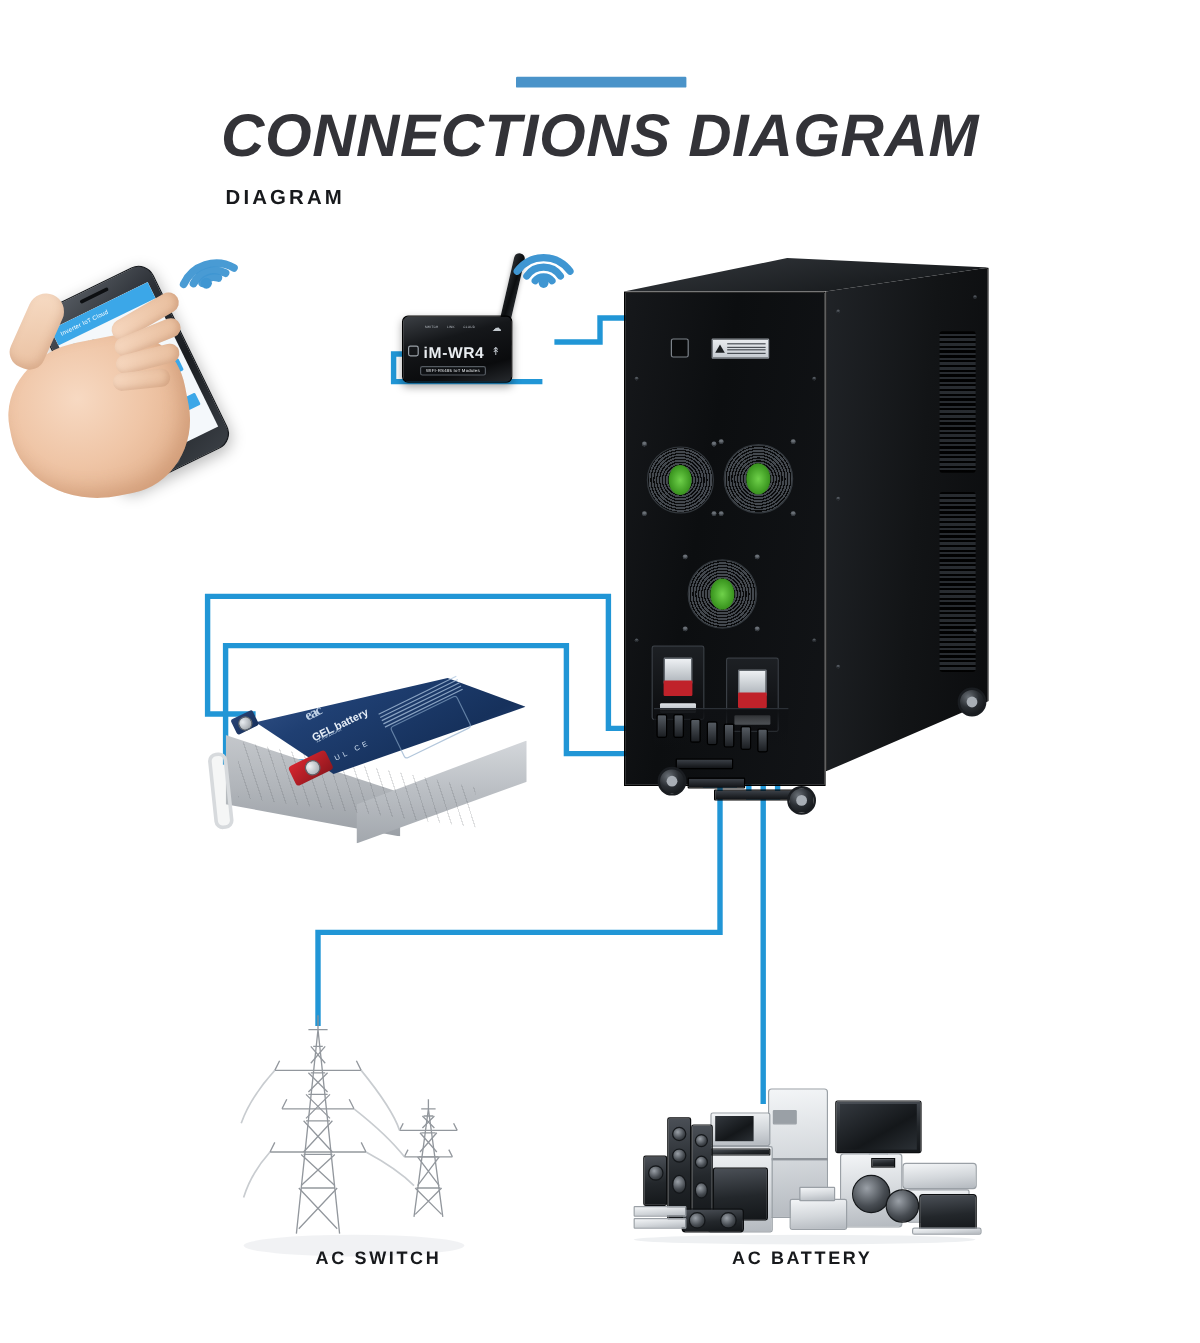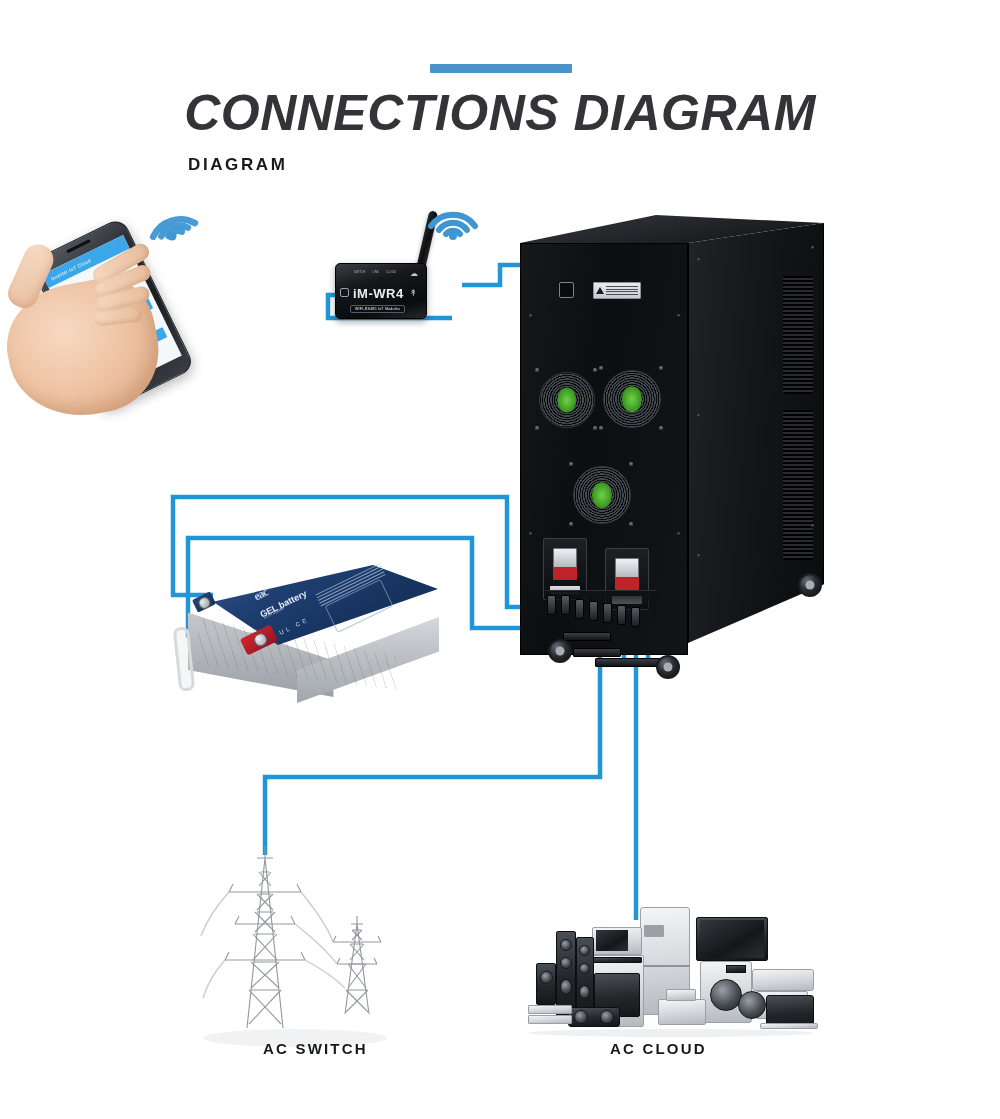--- a/index.html
+++ b/index.html
@@ -649,15 +649,15 @@
 
     <div class="ap-dark" style="left:40px; top:112px; width:52px; height:20px; border-radius:3px;"></div>
     <div class="spk-cone" style="left:46px; top:115px; width:14px; height:14px;"></div>
     <div class="spk-cone" style="left:72px; top:115px; width:14px; height:14px;"></div>
 
     <div class="ap" style="left:0px; top:110px; width:44px; height:9px; border-radius:1px;"></div>
     <div class="ap" style="left:0px; top:120px; width:44px; height:9px; border-radius:1px;"></div>
 
     <div style="position:absolute; left:0; top:134px; width:285px; height:8px; background:#eef0f2; border-radius:50%;"></div>
   </div>
-  <div class="label-acoutput">AC CLOUD</div>
+  <div class="label-acoutput">AC BATTERY</div>
 
 </div>
 
 </body></html>

